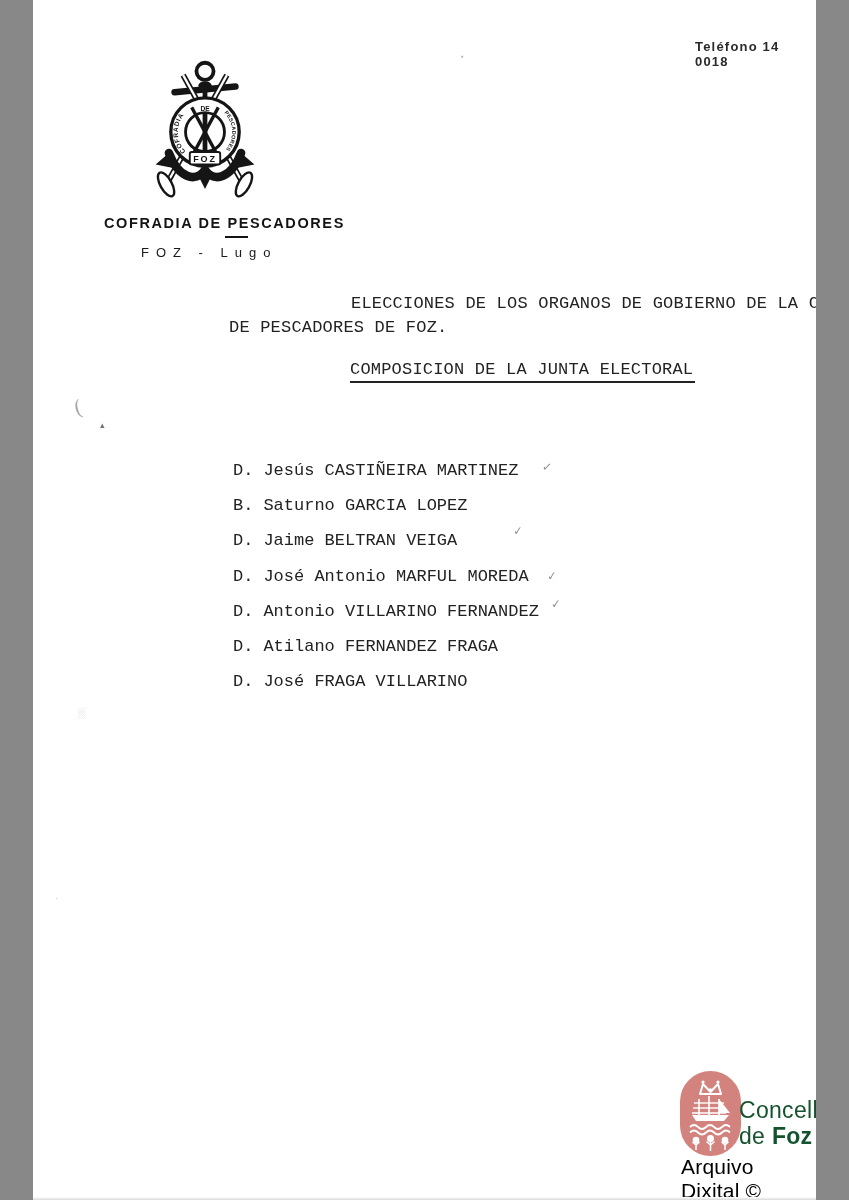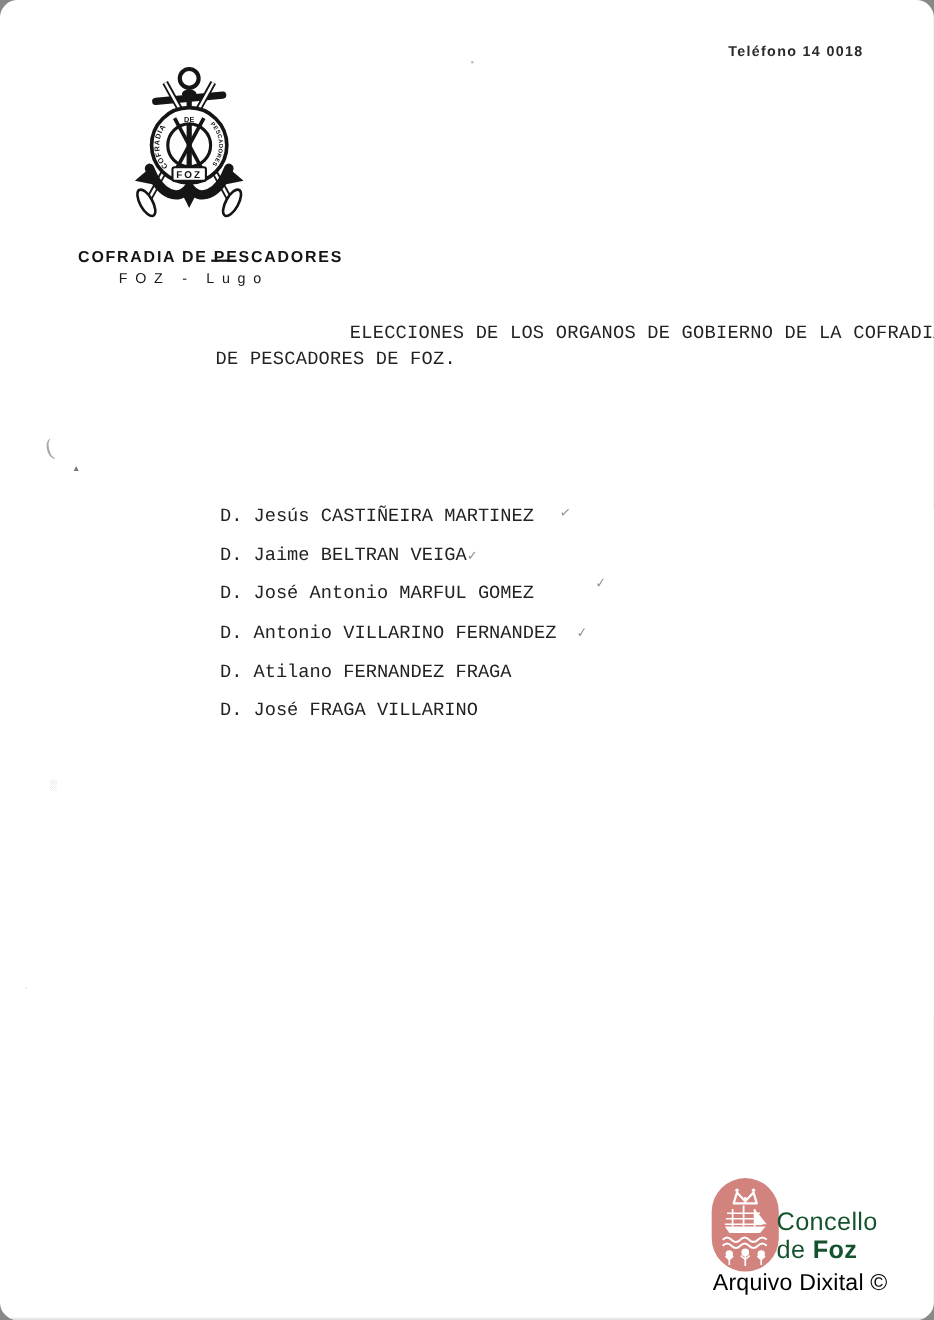--- a/index.html
+++ b/index.html
@@ -1,34 +1,33 @@
 <!DOCTYPE html>
 <html><head>
 <meta charset="utf-8">
 <style>
   html,body{margin:0;padding:0;background:#888;}
   .page{
     position:relative;
-    width:849px;height:1200px;
+    width:783px;height:1200px;
     margin:0 auto;
     background:#ffffff;
     overflow:hidden;
     font-family:"Liberation Sans", sans-serif;
     color:#1f1f1f;
-    border-radius:16px;
   }
   
   .phone{
     position:absolute;left:662px;top:39px;
     font-size:13px;font-weight:600;letter-spacing:1.2px;color:#2a2a2a;
   }
   
   .anchor-logo{position:absolute;left:96px;top:56px;width:152px;height:156px;}
   .org-name{
-    position:absolute;left:71px;top:226px;
+    position:absolute;left:71px;top:215px;
     font-size:14.5px;font-weight:700;letter-spacing:1.6px;color:#141414;
     white-space:nowrap;
   }
   .org-de-underline{position:absolute;left:192px;top:236px;width:23px;height:2px;background:#141414;}
   .org-location{
     position:absolute;left:108px;top:245px;
     font-size:13px;font-weight:500;letter-spacing:7px;color:#1a1a1a;
     white-space:nowrap;
   }
   
@@ -133,25 +132,27 @@
 
   <div class="org-name">COFRADIA DE PESCADORES</div>
   <div class="org-de-underline"></div>
   <div class="org-location">FOZ - Lugo</div>
 
   <div class="doc-title tw">
     <span class="line1">ELECCIONES DE LOS ORGANOS DE GOBIERNO DE LA COFRADIA</span>
     <span class="line2">DE PESCADORES DE FOZ.</span>
   </div>
 
+  <div class="doc-subtitle tw">COMPOSICION DE LA JUNTA ELECTORAL</div>
 
   <div class="members-list">
       <div class="member-row"><span class="prefix">D.</span><span>Jesús CASTIÑEIRA MARTINEZ</span><span class="check">✓</span></div>
+      <div class="member-row"><span class="prefix">B.</span><span>Saturno GARCIA LOPEZ</span></div>
       <div class="member-row"><span class="prefix">D.</span><span>Jaime BELTRAN VEIGA</span><span class="check">✓</span></div>
-      <div class="member-row"><span class="prefix">D.</span><span>José Antonio MARFUL GOMEZ</span><span class="check">✓</span></div>
+      <div class="member-row"><span class="prefix">D.</span><span>José Antonio MARFUL MOREDA</span><span class="check">✓</span></div>
       <div class="member-row"><span class="prefix">D.</span><span>Antonio VILLARINO FERNANDEZ</span><span class="check">✓</span></div>
       <div class="member-row"><span class="prefix">D.</span><span>Atilano FERNANDEZ FRAGA</span></div>
       <div class="member-row"><span class="prefix">D.</span><span>José FRAGA VILLARINO</span></div>
     </div>
 
 
   <span class="artifact art-paren">(</span>
   <span class="artifact art-dot1">▴</span>
   <span class="artifact art-dot2">▪</span>
   <span class="artifact art-dot3">░</span>

